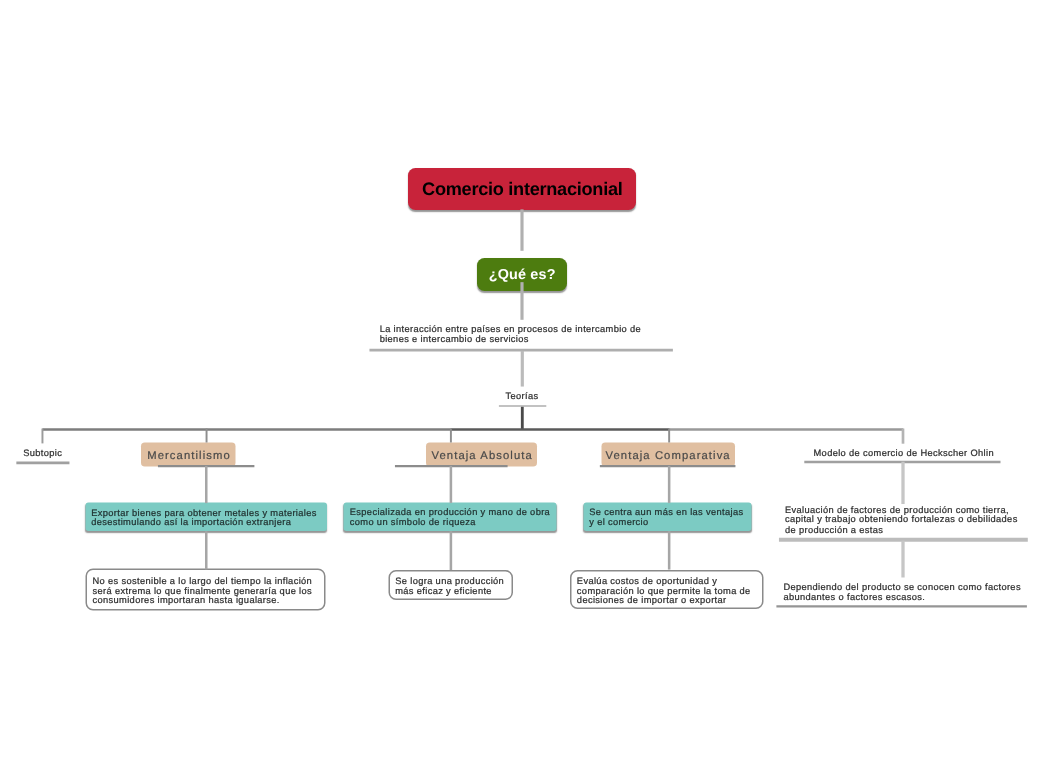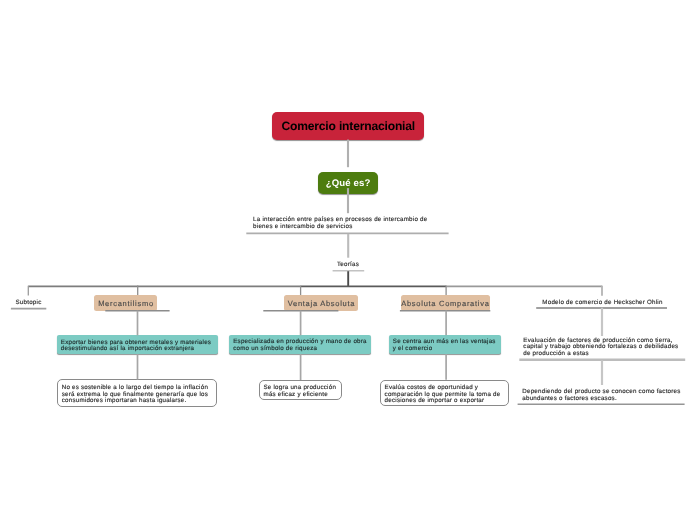--- a/index.html
+++ b/index.html
@@ -128,21 +128,21 @@
 
   <div class="teal shadow" style="left:229.4px;top:335.1px;width:141.4px;height:18.7px;">
     <span>Especializada en producción y mano de obra como un símbolo de riqueza</span>
   </div>
 
   <div class="wbox tight" style="left:259.3px;top:379.6px;width:82.5px;height:20px;">
     <span>Se logra una producción más eficaz y eficiente</span>
   </div>
 
   <div class="tan" style="left:400.5px;top:294.9px;width:89.1px;height:14.8px;">
-    <span>Absoluta Comparativa</span>
+    <span>Ventaja Comparativa</span>
   </div>
 
   <div class="teal shadow" style="left:389px;top:335.1px;width:112px;height:18.7px;">
     <span>Se centra aun más en las ventajas y el comercio</span>
   </div>
 
   <div class="wbox" style="left:379.9px;top:379.5px;width:128.7px;height:26.8px;">
     <span>Evalúa costos de oportunidad y comparación lo que permite la toma de decisiones de importar o exportar</span>
   </div>
 

